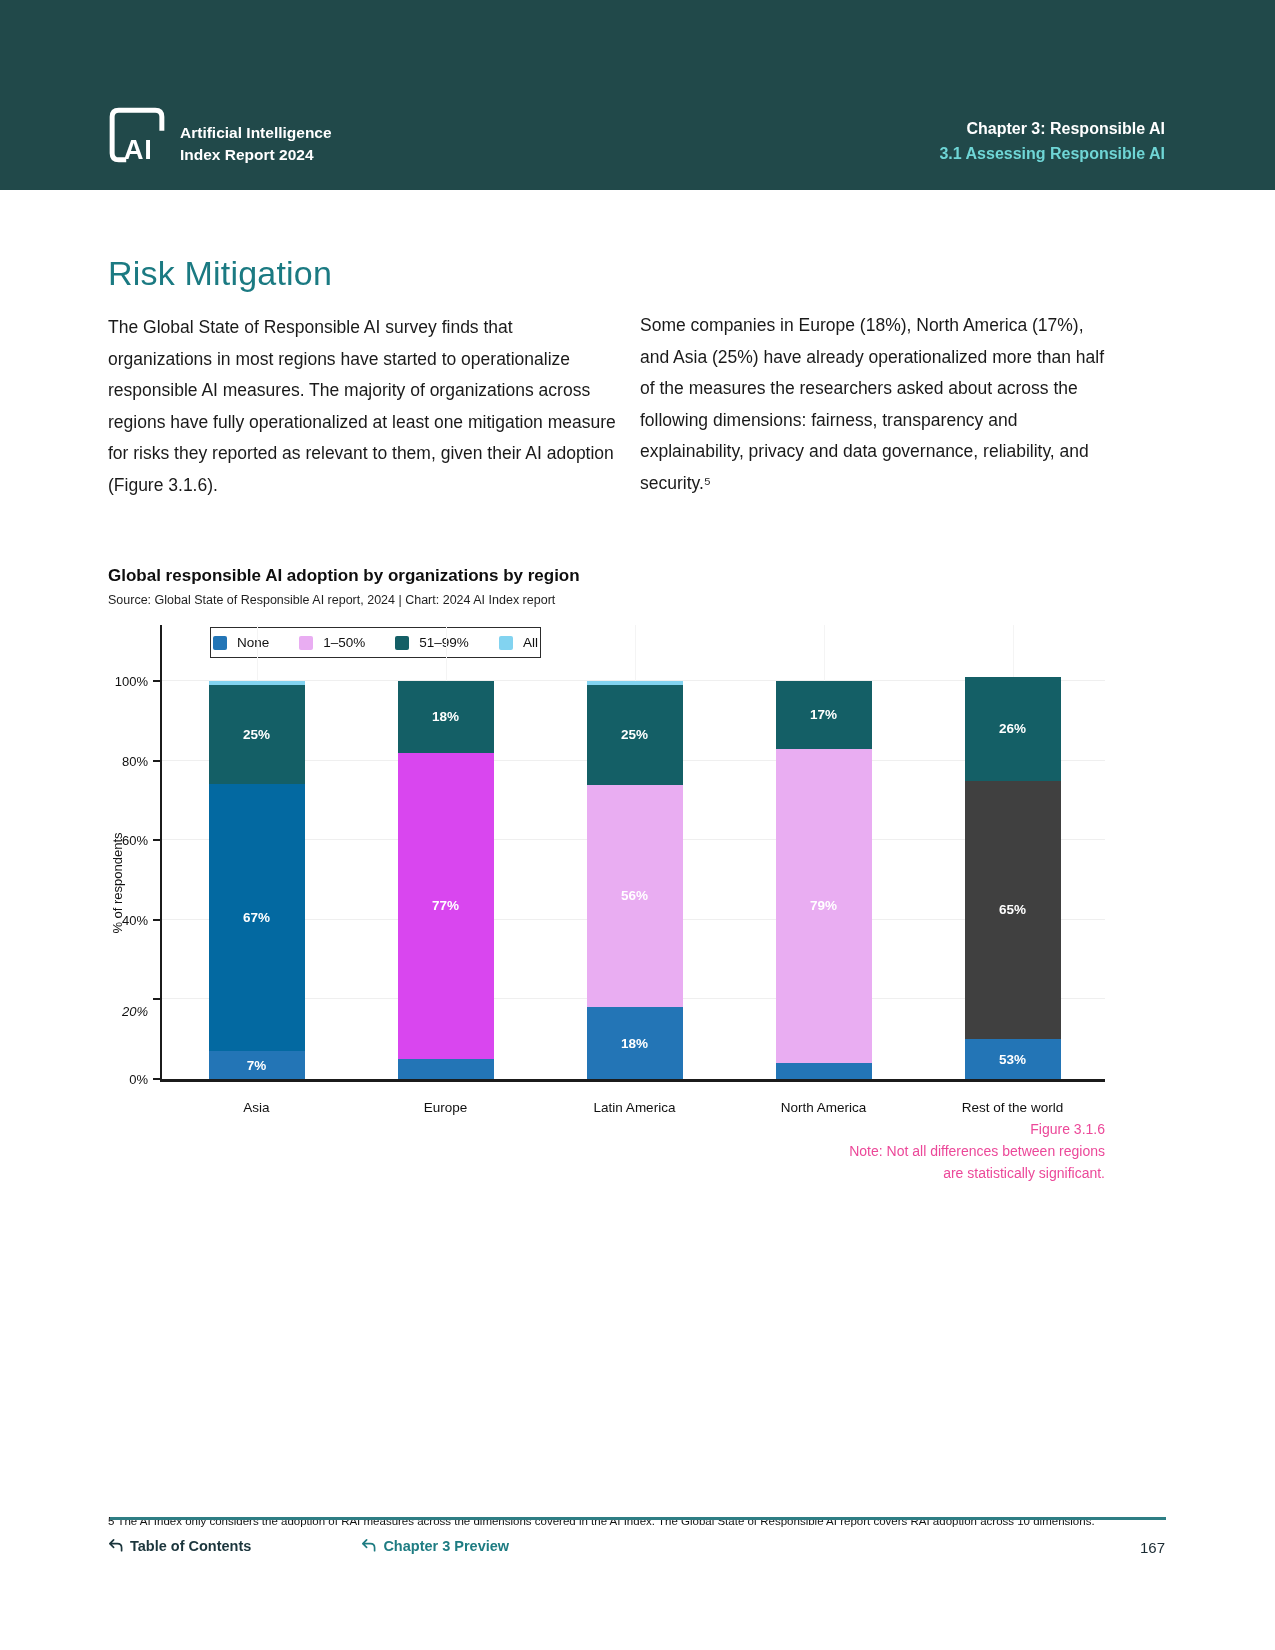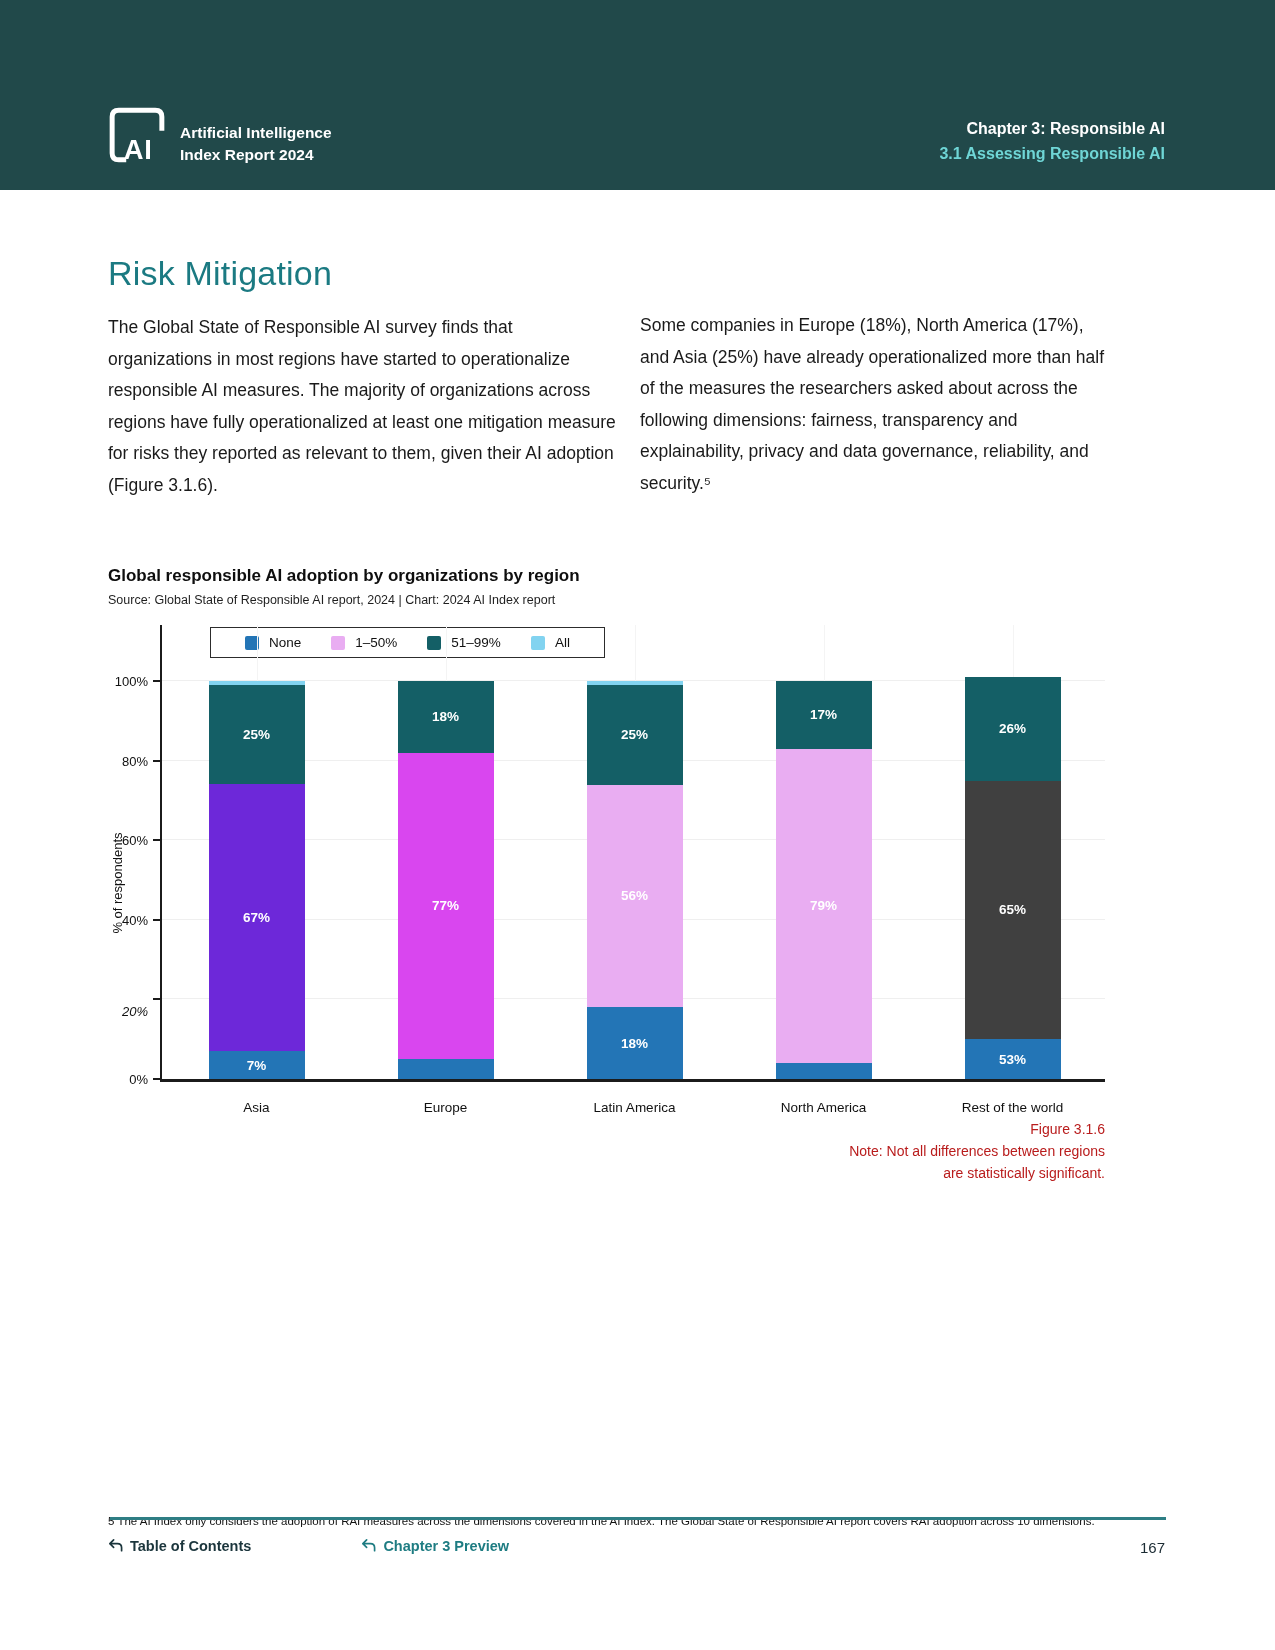--- a/index.html
+++ b/index.html
@@ -64,28 +64,28 @@
   }
   .ytick-mark { position:absolute; left:-9px; width:7px; height:2px; background:#1b1b1b; }
   .ylabel {
     position:absolute; left:117px; top:883px;
     transform:translate(-50%,-50%) rotate(-90deg);
     font-size:13px; color:#111; white-space:nowrap;
   }
   .legend {
     position:absolute; left:48px; top:2px;
     display:inline-flex; align-items:center; gap:30px;
-    background:#fff; border:1.5px solid #2c2c2c; padding:7px 34px;
+    background:#fff; border:1.5px solid #2c2c2c; padding:7px 2px;
   }
   .legend-item { display:flex; align-items:center; gap:10px; font-size:13.5px; color:#111; }
   .swatch { width:14px; height:14px; border-radius:2px; display:inline-block; }
 
   .figure-note {
     position:absolute; right:170px; top:1118px; text-align:right;
-    font-size:14px; line-height:22px; color:#b91c1c;
+    font-size:14px; line-height:22px; color:#ec4899;
   }
 
   
   .footnote { position:absolute; left:108px; top:1487px; width:1060px; font-size:11.5px; color:#111;margin-top:28px; }
   .footer-rule { position:absolute; left:110px; top:1517px; width:1056px; height:3px; background:#2E7E84; }
   .footer { position:absolute; left:108px; right:110px; top:1538px; display:flex; align-items:center; }
   .footer-link { display:flex; align-items:flex-start; gap:7px; font-size:14.5px; font-weight:bold; cursor:pointer; }
   .footer-link.toc { color:#1B353C; }
   .footer-link.preview { color:#1E7C82; margin-left:110px; }
   .page-number { margin-left:auto; font-size:15px; color:#1B2B33; }
@@ -155,21 +155,21 @@
     <div class="ytick-label" style="bottom: 310.4px;">80%</div>
     <div class="ytick-mark" style="bottom: 317.4px;"></div>
     <div class="hgrid" style="bottom: 398px;"></div>
     <div class="ytick-label" style="bottom: 390px;">100%</div>
     <div class="ytick-mark" style="bottom: 397px;"></div>
     <div class="vgrid" style="left: 94.5px;"></div>
     <div class="bar-column" style="left: 46.5px;">
       <div class="segment" style="height: 27.86px; background: rgb(35, 117, 182);">
         <span class="seg-label">7%</span>
       </div>
-      <div class="segment" style="height: 266.66px; background: #6d28d9;">
+      <div class="segment" style="height: 266.66px; background: #0369a1;">
         <span class="seg-label">67%</span>
       </div>
       <div class="segment" style="height: 99.5px; background: rgb(20, 95, 102);">
         <span class="seg-label">25%</span>
       </div>
       <div class="segment" style="height: 3.98px; background: rgb(130, 211, 240);"></div>
     </div>
     <div class="xlabel" style="left: 9.5px;">Asia</div>
     <div class="vgrid" style="left: 283.5px;"></div>
     <div class="bar-column" style="left: 235.5px;">

